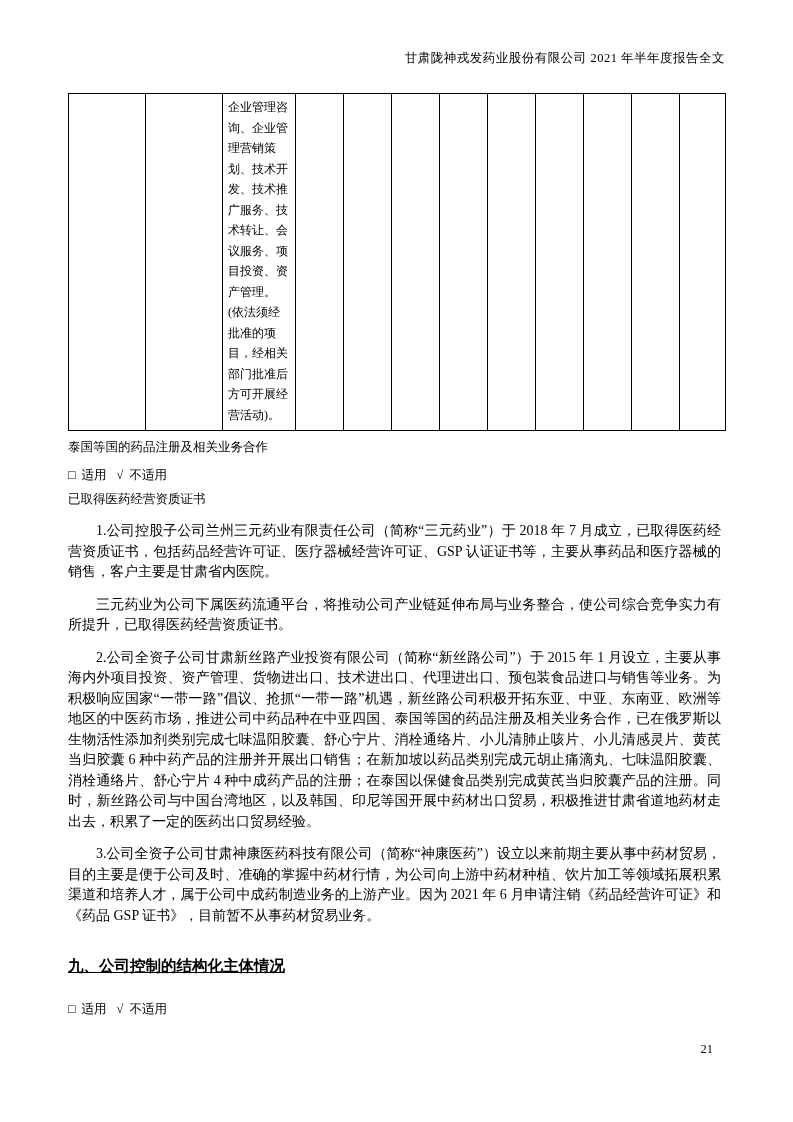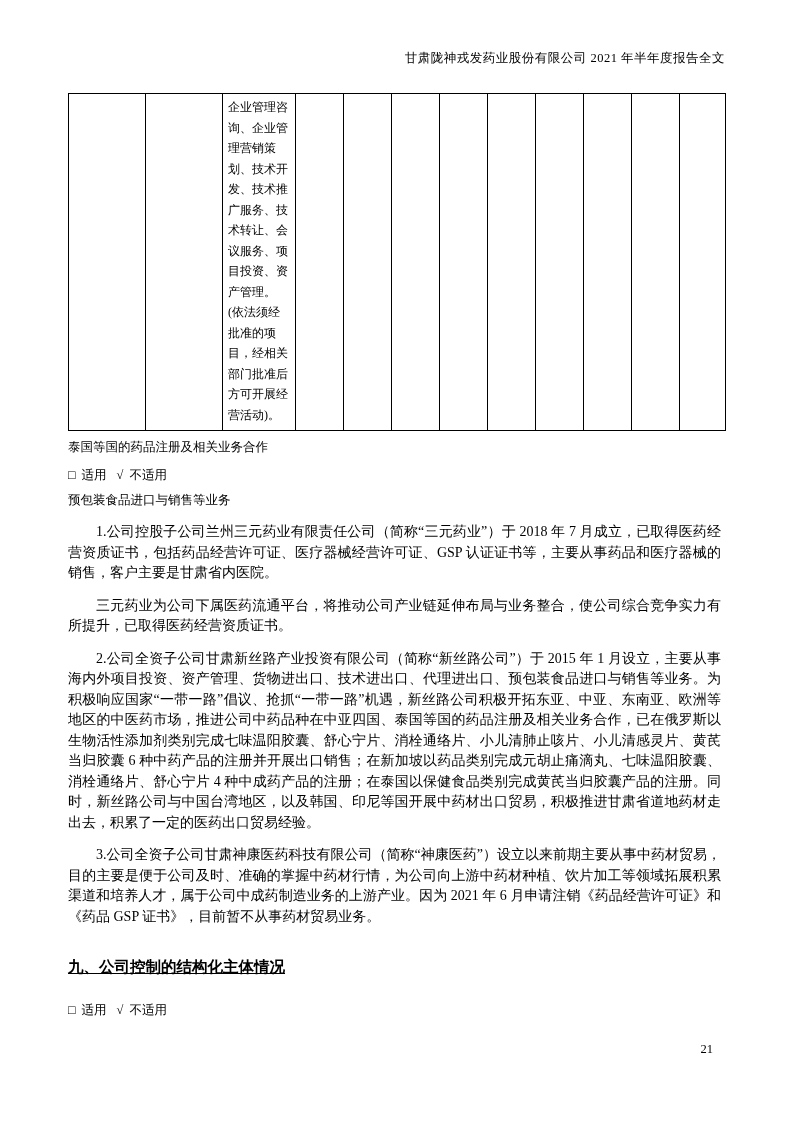--- a/index.html
+++ b/index.html
@@ -58,21 +58,20 @@
     line-height: 15px;
     margin-top: 13px;
   }
   .applicability .glyph {
     display: inline-block;
     margin-right: 6px;
   }
   .applicability .lbl {
     display: inline-block;
     margin-right: 10px;
-    font-family: Liberation Mono, monospace;
   }
   .body-para {
     font-size: 14px;
     line-height: 20.5px;
     text-align: justify;
     text-indent: 2em;
     margin: 12px 4px 0 0;
   }
   .body-para.first {
     margin-top: 14px;
@@ -135,21 +134,21 @@
     </tr>
   </tbody>
     </table>
 
   <div class="note-line">泰国等国的药品注册及相关业务合作</div>
 
   <div class="applicability">
     <span class="glyph">□</span><span class="lbl">适用</span><span class="glyph">√</span><span class="lbl">不适用</span>
   </div>
 
-  <div class="note-line">预包装食品进口与销售等业务</div>
+  <div class="note-line">已取得医药经营资质证书</div>
 
   <p class="body-para first">1.公司控股子公司兰州三元药业有限责任公司（简称“三元药业”）于 2018 年 7 月成立，已取得医药经营资质证书，包括药品经营许可证、医疗器械经营许可证、GSP 认证证书等，主要从事药品和医疗器械的销售，客户主要是甘肃省内医院。</p>
 
   <p class="body-para">三元药业为公司下属医药流通平台，将推动公司产业链延伸布局与业务整合，使公司综合竞争实力有所提升，已取得医药经营资质证书。</p>
 
   <p class="body-para">2.公司全资子公司甘肃新丝路产业投资有限公司（简称“新丝路公司”）于 2015 年 1 月设立，主要从事海内外项目投资、资产管理、货物进出口、技术进出口、代理进出口、预包装食品进口与销售等业务。为积极响应国家“一带一路”倡议、抢抓“一带一路”机遇，新丝路公司积极开拓东亚、中亚、东南亚、欧洲等地区的中医药市场，推进公司中药品种在中亚四国、泰国等国的药品注册及相关业务合作，已在俄罗斯以生物活性添加剂类别完成七味温阳胶囊、舒心宁片、消栓通络片、小儿清肺止咳片、小儿清感灵片、黄芪当归胶囊 6 种中药产品的注册并开展出口销售；在新加坡以药品类别完成元胡止痛滴丸、七味温阳胶囊、消栓通络片、舒心宁片 4 种中成药产品的注册；在泰国以保健食品类别完成黄芪当归胶囊产品的注册。同时，新丝路公司与中国台湾地区，以及韩国、印尼等国开展中药材出口贸易，积极推进甘肃省道地药材走出去，积累了一定的医药出口贸易经验。</p>
 
   <p class="body-para">3.公司全资子公司甘肃神康医药科技有限公司（简称“神康医药”）设立以来前期主要从事中药材贸易，目的主要是便于公司及时、准确的掌握中药材行情，为公司向上游中药材种植、饮片加工等领域拓展积累渠道和培养人才，属于公司中成药制造业务的上游产业。因为 2021 年 6 月申请注销《药品经营许可证》和《药品 GSP 证书》，目前暂不从事药材贸易业务。</p>
 
   <div class="section-heading">九、公司控制的结构化主体情况</div>

